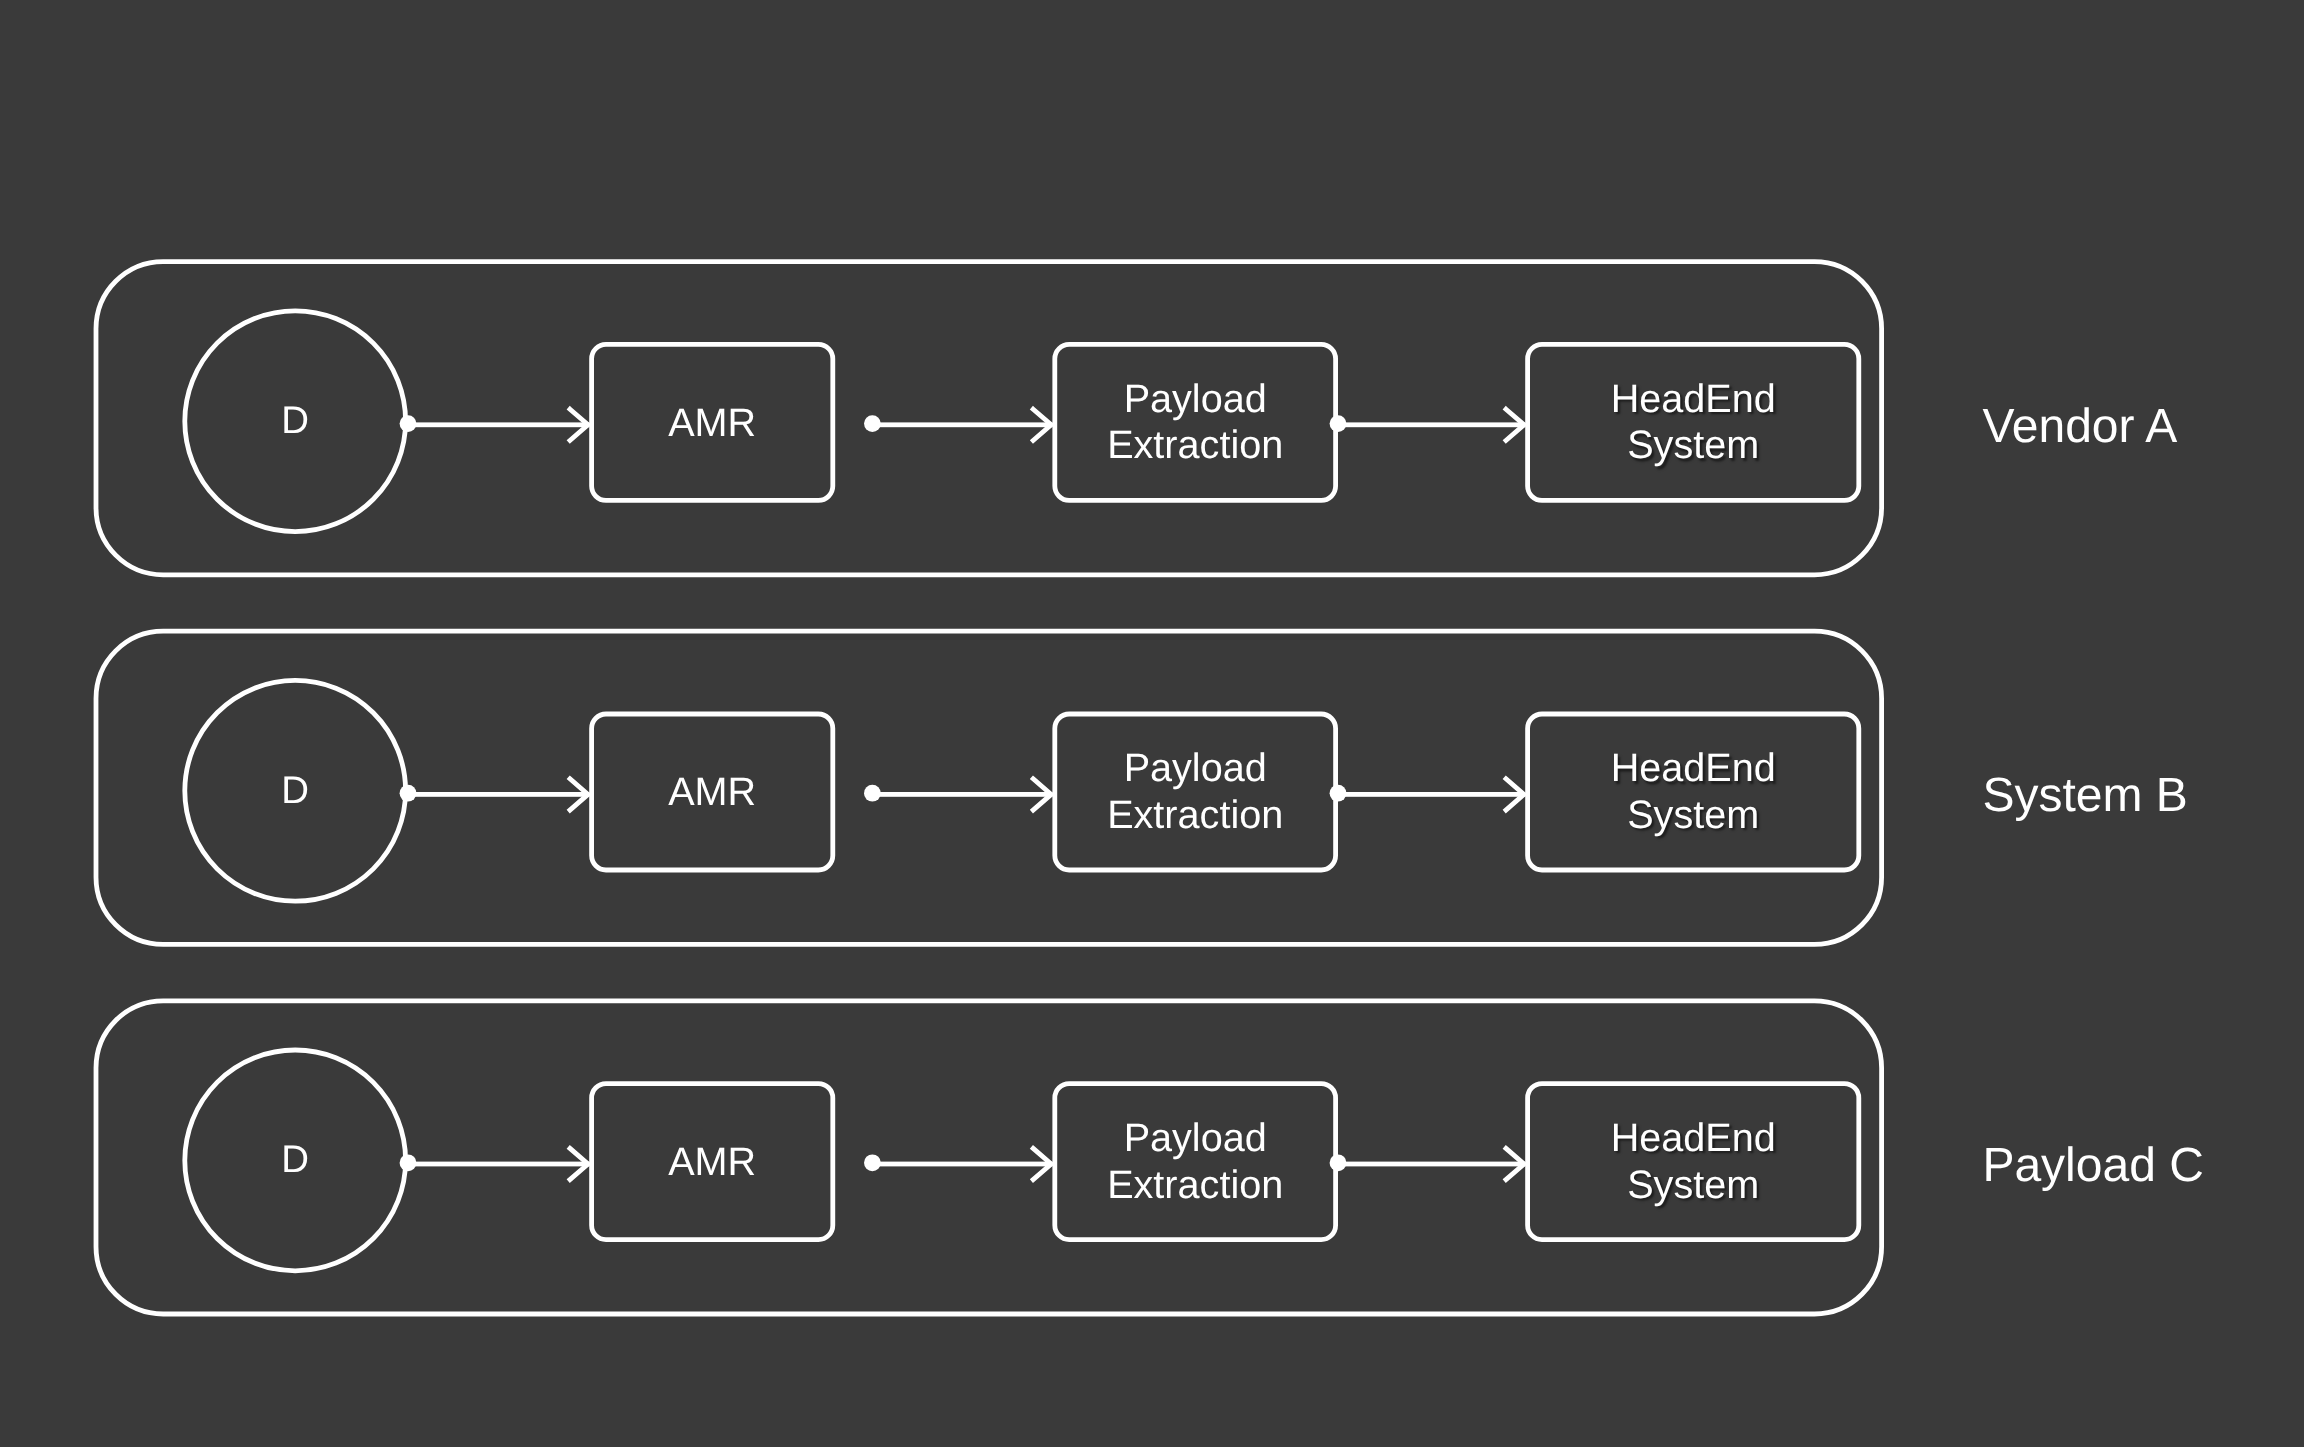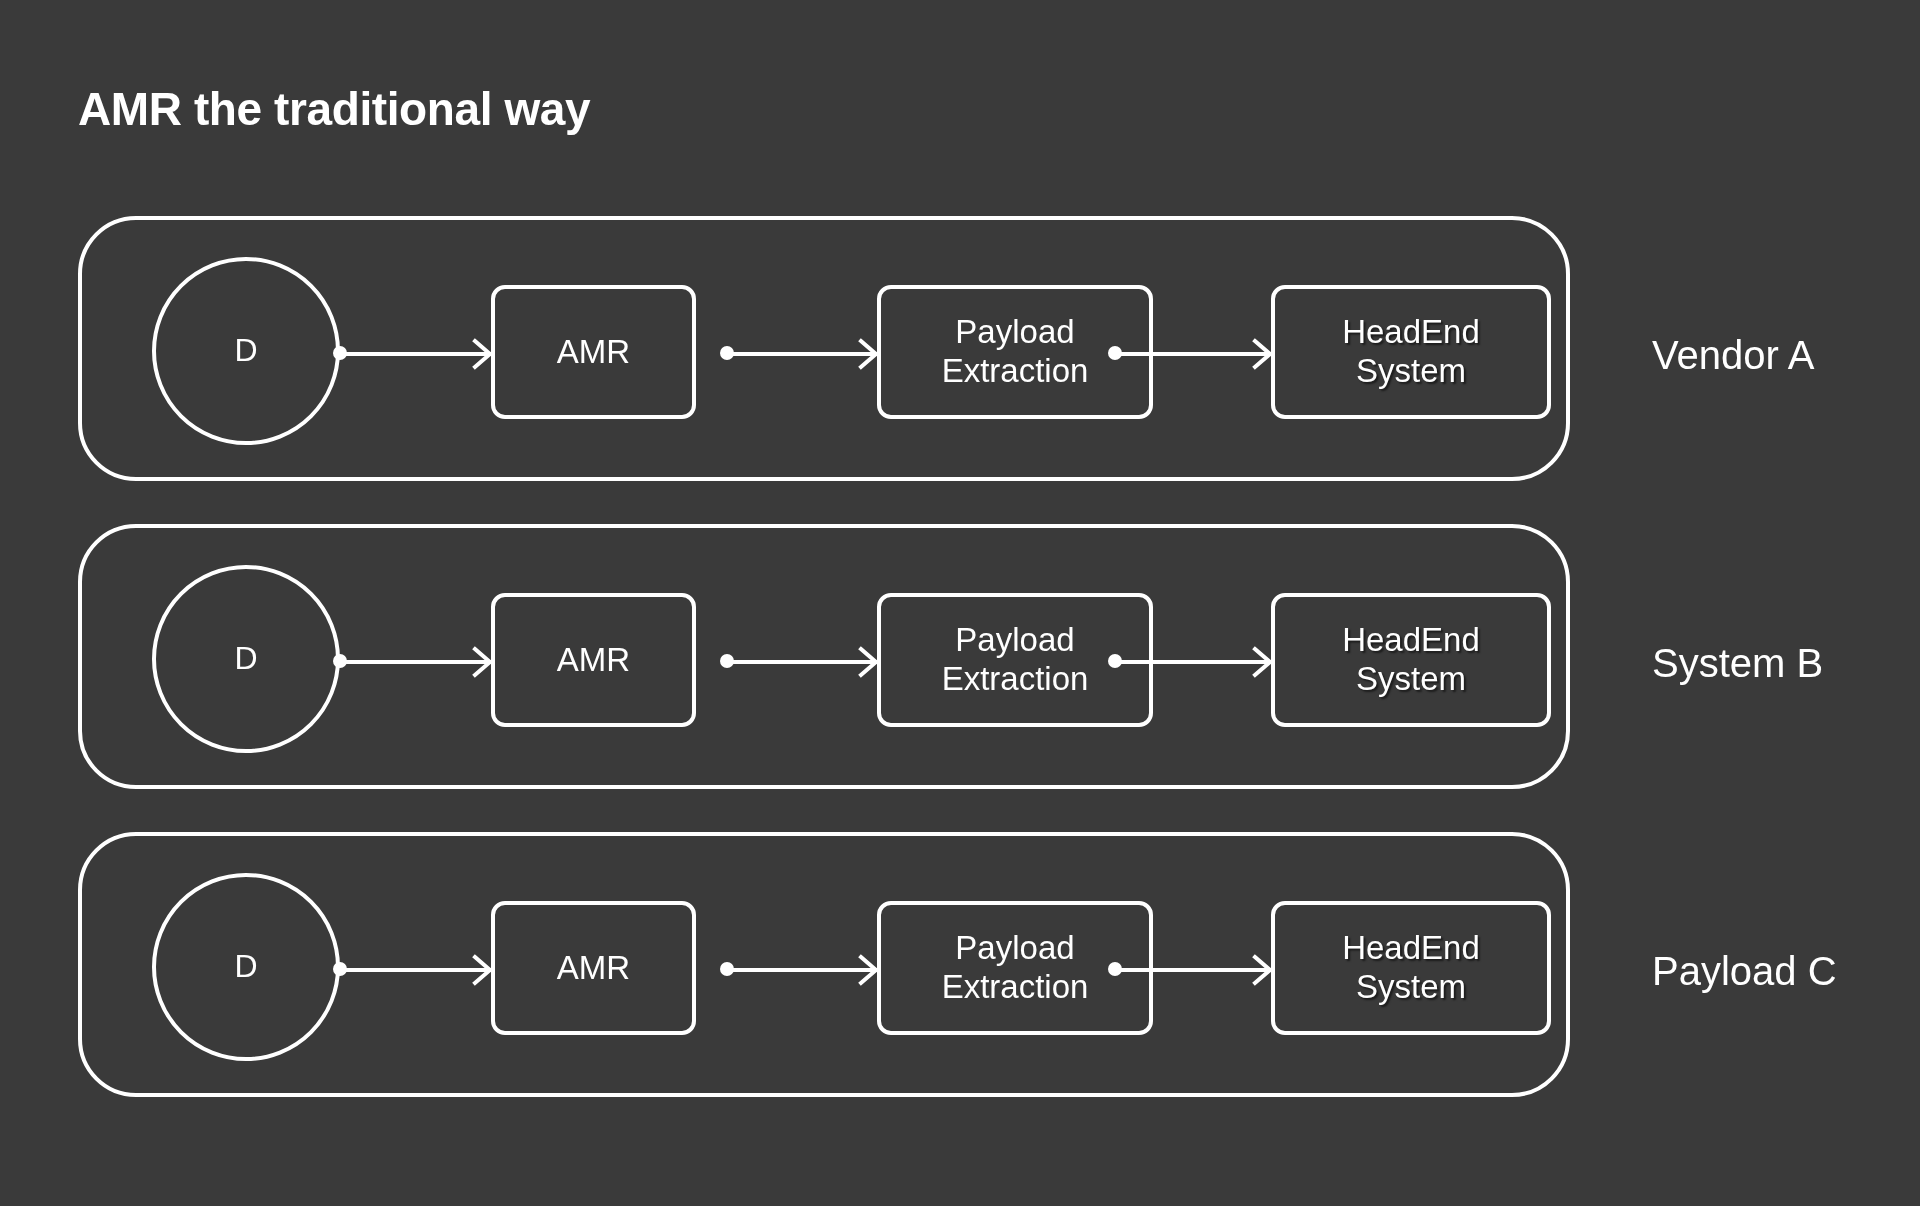--- a/index.html
+++ b/index.html
@@ -89,21 +89,21 @@
     font-size: 33px;
     color: #ffffff;
     line-height: 1.18;
     text-align: center;
     white-space: pre-line;
   }
   .node-box.shadowed .node-text {
     text-shadow: 2px 2px 2px rgba(0,0,0,0.55);
   }
   .box-amr    { left: 409px; width: 205px; }
-  .box-payload{ left: 795px; width: 276px; }
+  .box-payload{ left: 795px; width: 238px; }
   .box-headend{ left: 1189px; width: 280px; }
 
   .connector {
     position: absolute;
     top: 132px;
     height: 2px;
     overflow: visible;
   }
   .conn-0 { left: 258px; width: 151px; }
   .conn-1 { left: 645px; width: 150px; }
@@ -132,21 +132,20 @@
     top: -15px;
     width: 22px;
     height: 34px;
   }
 </style>
 </head>
 <body>
 
 <div id="slide">
 
-  <div id="page-title">AMR the traditional way</div>
 
   <div class="vendor-row" id="row-0">
     <div class="node-circle">
       <span class="node-text">D</span>
     </div>
     <div class="connector conn-0">
       <div class="conn-line"></div>
       <div class="conn-dot"></div>
       <svg class="conn-arrow" viewBox="0 0 22 34">
         <polyline points="4,4 19,17 4,30" fill="none" stroke="#ffffff" stroke-width="4" stroke-linecap="square"></polyline>

